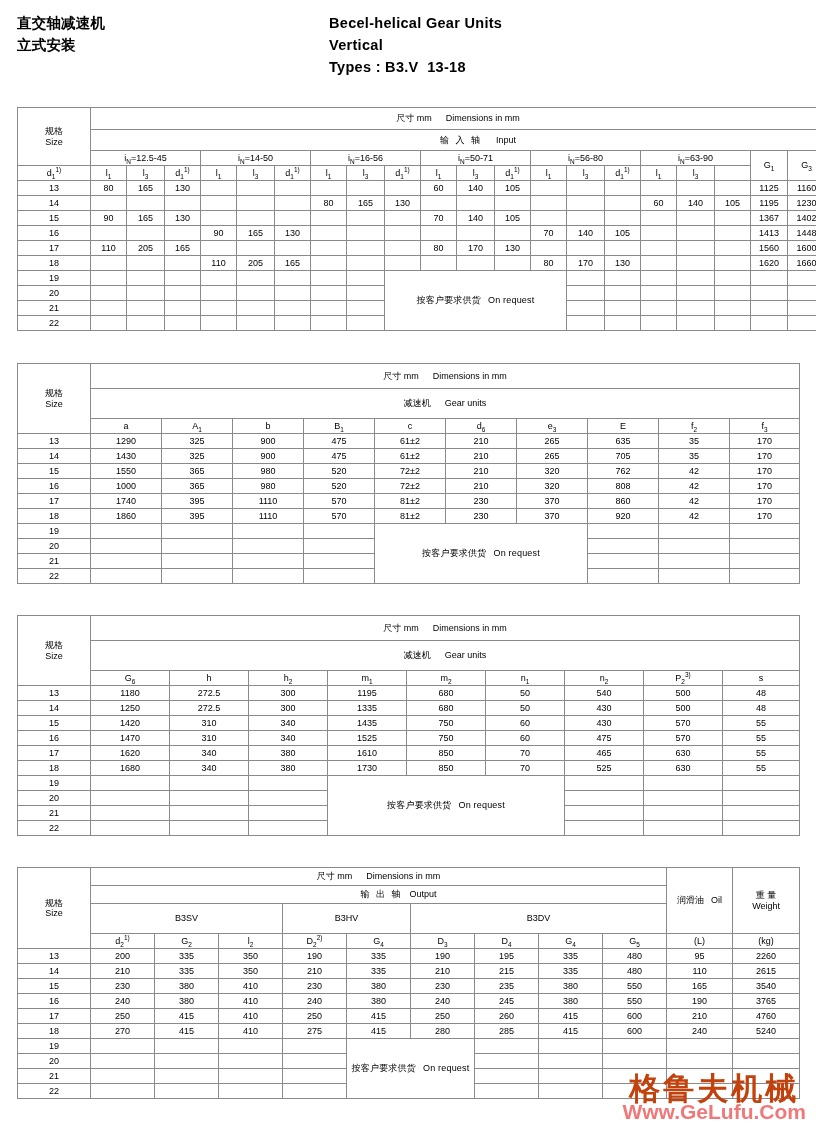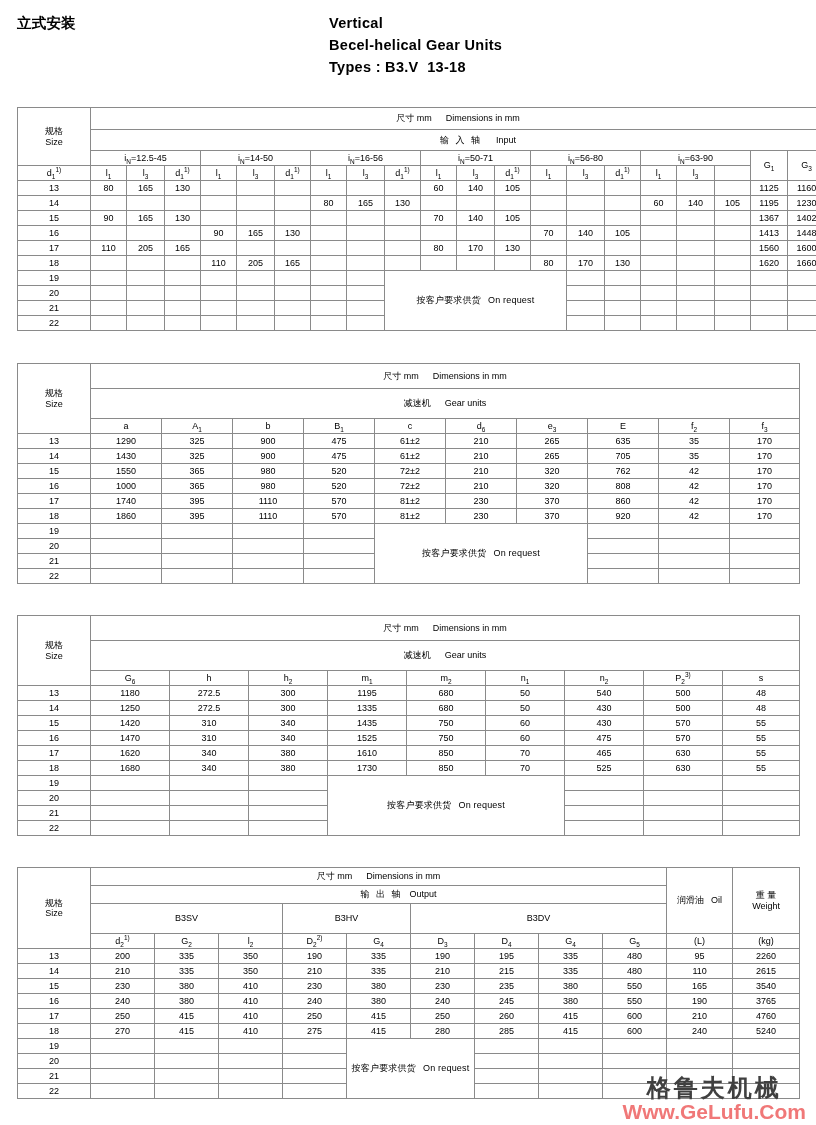--- a/index.html
+++ b/index.html
@@ -56,41 +56,42 @@
   
   .watermark {
     position: absolute;
     right: 10px;
     bottom: 2px;
     text-align: center;
     pointer-events: none;
     z-index: 5;
   }
   .wm-cn {
-    font-size: 24px; font-weight: bold; color: #404040;
+    font-size: 31px; font-weight: bold; color: #c2410c;
     letter-spacing: 3px; line-height: 26px;
     font-family: "DejaVu Sans", sans-serif;
   }
   .wm-en {
     font-size: 21px; font-weight: bold; color: #f07878;
     letter-spacing: 0px; line-height: 22px;
   }
 </style>
 </head>
 <body>
 
 <div class="page">
 
   <div class="titles">
     <div class="title-col-cn">
+      <div class="t-line">直交轴减速机</div>
       <div class="t-line">立式安装</div>
     </div>
     <div class="title-col-en">
+      <div class="t-line en">Becel-helical Gear Units</div>
       <div class="t-line en">Vertical</div>
-      <div class="t-line en">Becel-helical Gear Units</div>
       <div class="t-line en">Types : B3.V  13-18</div>
     </div>
   </div>
 
   <table class="spec" id="t1" style="left:17px; top:107px; width:782px;">
     <colgroup>
       <col style="width:73px">
       <col style="width:36px">
         <col style="width:38px">
         <col style="width:36px">

